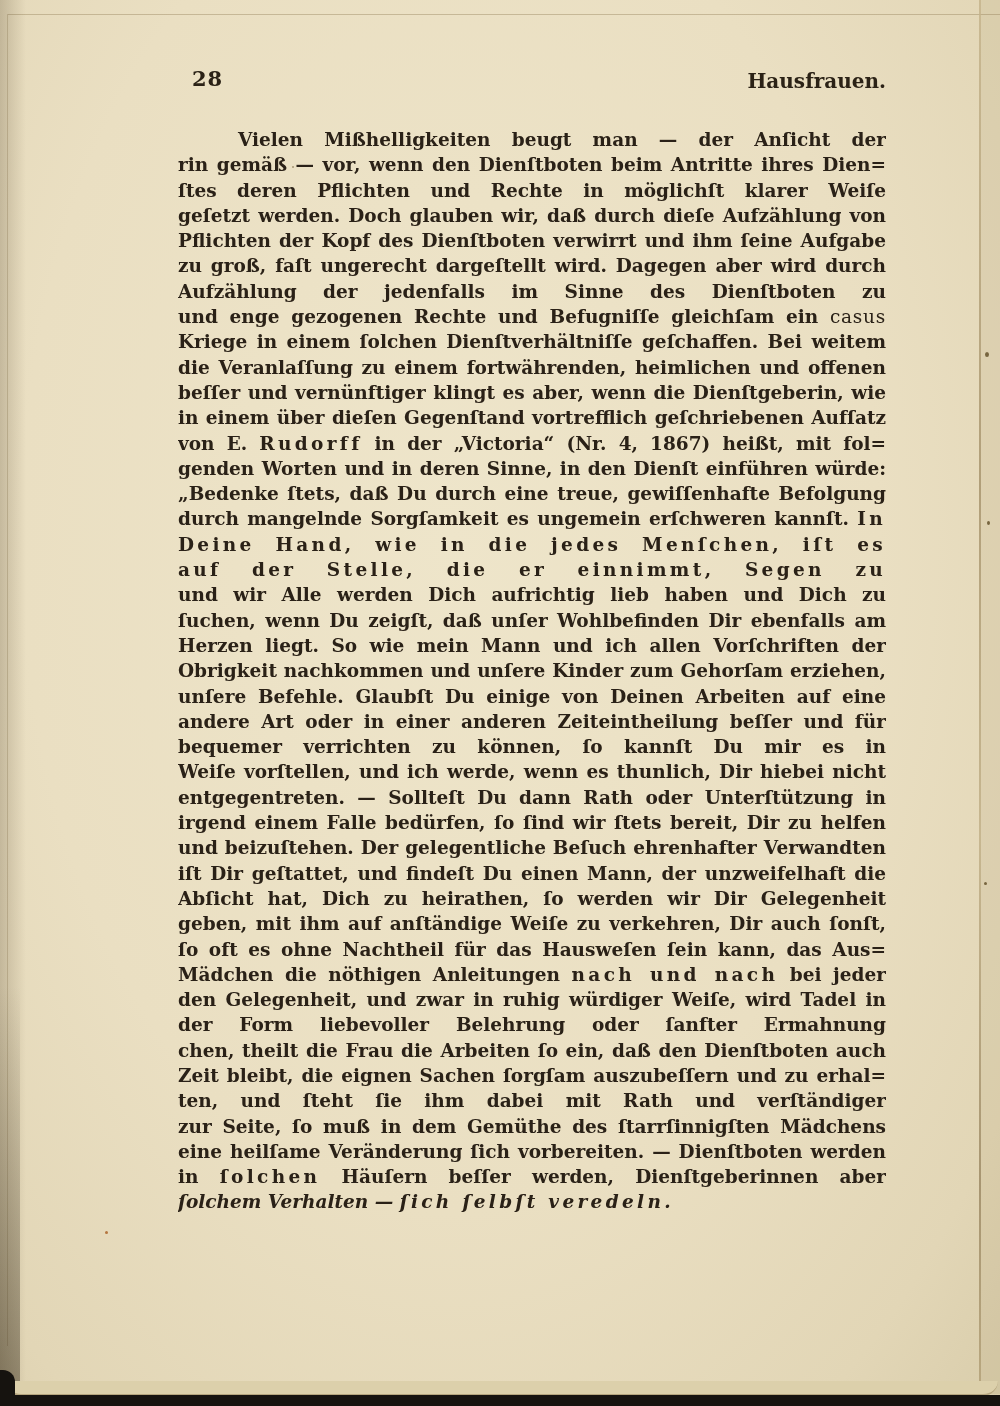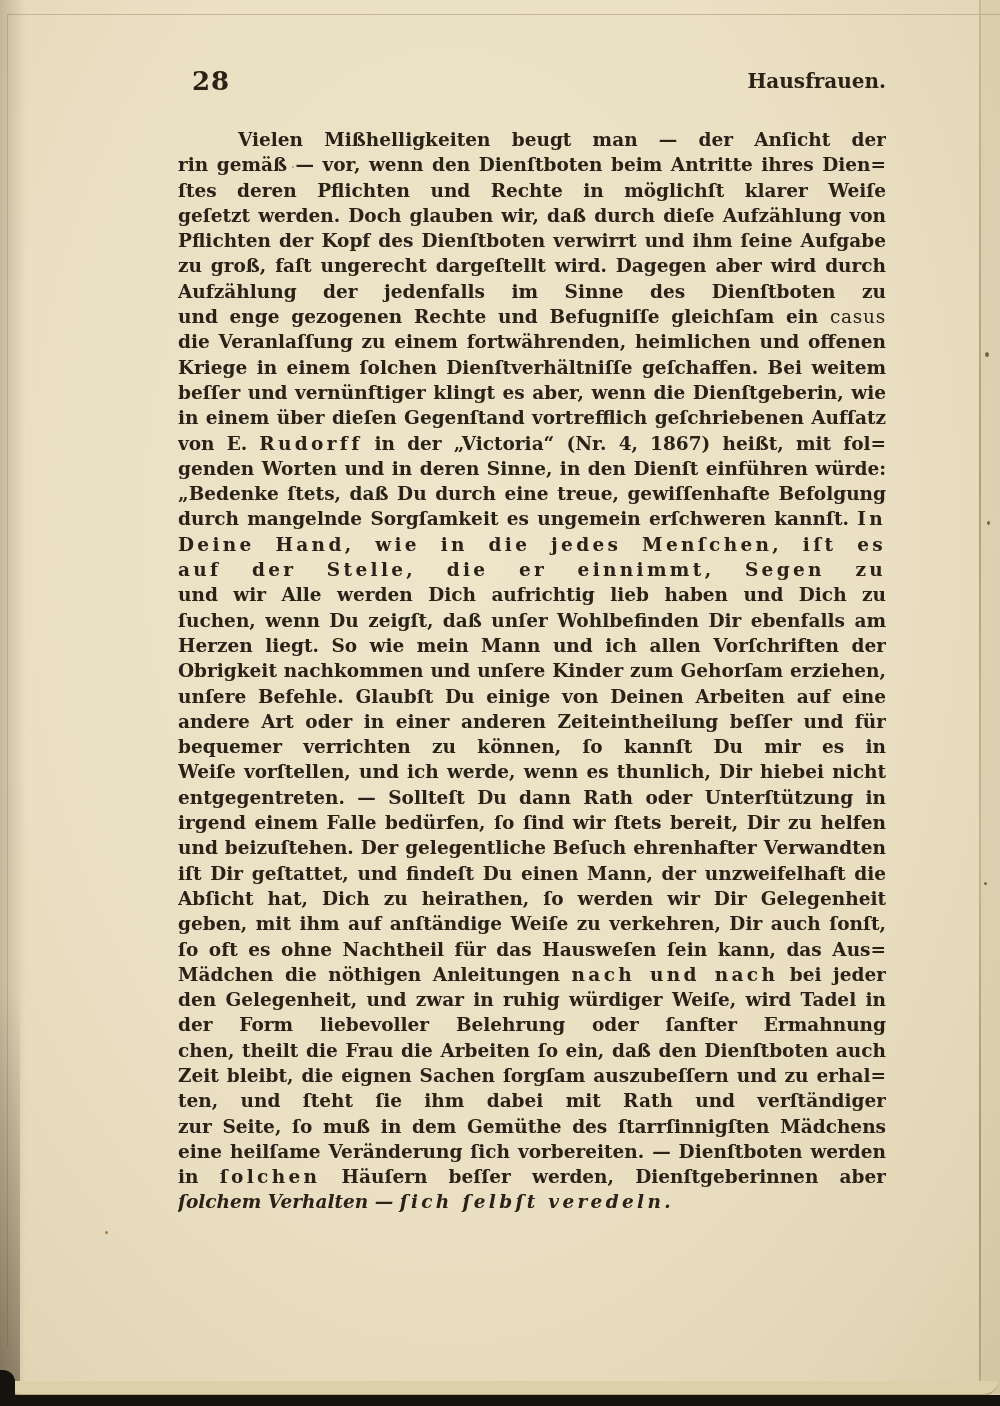--- a/index.html
+++ b/index.html
@@ -36,21 +36,21 @@
   .speck { position:absolute; border-radius:50%; background:#77653f; }
   .speck.s1 { left:985px; top:352px; width:4px; height:5px; }
   .speck.s2 { left:987px; top:521px; width:3px; height:4px; }
   .speck.s3 { left:984px; top:882px; width:3px; height:3px; }
   .speck.s4 { left:105px; top:1231px; width:3px; height:3px; background:#b5763f; }
   .speck.s5 { left:292px; top:166px; width:2px; height:2px; opacity:.6; }
 
   
   .runhead { position:absolute; left:178px; top:66px; width:708px; height:30px;
     color:#2b2216; }
-  .pageno { position:absolute; left:14px; top:0; font-size:26px; font-weight:bold;
+  .pageno { position:absolute; left:14px; top:0; font-size:21px; font-weight:bold;
     letter-spacing:1px; }
   .headtitle { position:absolute; left:0; right:0; top:3px; text-align:right;
     font-size:20px; font-weight:bold; }
 
   
   .textblock { position:absolute; left:178px; top:127px; width:708px;
     font-size:18.5px; line-height:25.3px; font-weight:bold; color:#2a2117;
     text-rendering:optimizeLegibility; }
   .line { text-align:justify; text-align-last:justify; height:25.3px;
     overflow:hidden; white-space:normal; }
@@ -78,22 +78,22 @@
 
   <div class="textblock" id="textblock">
       <div class="line indent"><span>Vielen Mißhelligkeiten beugt man — der Anſicht der Verfaſſe=</span></div>
       <div class="line"><span>rin gemäß — vor, wenn den Dienſtboten beim Antritte ihres Dien=</span></div>
       <div class="line"><span>ſtes deren Pflichten und Rechte in möglichſt klarer Weiſe auseinander=</span></div>
       <div class="line"><span>geſetzt werden.  Doch glauben wir, daß durch dieſe Aufzählung von</span></div>
       <div class="line"><span>Pflichten der Kopf des Dienſtboten verwirrt und ihm ſeine Aufgabe</span></div>
       <div class="line"><span>zu groß, faſt ungerecht dargeſtellt wird.  Dagegen aber wird durch</span></div>
       <div class="line"><span>Aufzählung der jedenfalls im Sinne des Dienſtboten zu beſchränkten</span></div>
       <div class="line"><span>und enge gezogenen Rechte und Befugniſſe gleichſam ein </span><span class="ant">casus belli</span></div>
+      <div class="line"><span>Kriege in einem ſolchen Dienſtverhältniſſe geſchaffen.  Bei weitem</span></div>
       <div class="line"><span>die Veranlaſſung zu einem fortwährenden, heimlichen und offenen</span></div>
-      <div class="line"><span>Kriege in einem ſolchen Dienſtverhältniſſe geſchaffen.  Bei weitem</span></div>
       <div class="line"><span>beſſer und vernünftiger klingt es aber, wenn die Dienſtgeberin, wie es</span></div>
       <div class="line"><span>in einem über dieſen Gegenſtand vortrefflich geſchriebenen Aufſatz</span></div>
       <div class="line"><span>von E. </span><span class="sp">Rudorff</span><span> in der „Victoria“ (Nr. 4, 1867) heißt, mit fol=</span></div>
       <div class="line"><span>genden Worten und in deren Sinne, in den Dienſt einführen würde:</span></div>
       <div class="line"><span>„Bedenke ſtets, daß Du durch eine treue, gewiſſenhafte Befolgung</span></div>
       <div class="line"><span>durch mangelnde Sorgſamkeit es ungemein erſchweren kannſt.  </span><span class="sp">In</span></div>
       <div class="line"><span class="sp">Deine Hand, wie in die jedes Menſchen, iſt es gegeben,</span></div>
       <div class="line"><span class="sp">auf der Stelle, die er einnimmt, Segen zu verbreiten,</span></div>
       <div class="line"><span>und wir Alle werden Dich aufrichtig lieb haben und Dich zu erfreuen</span></div>
       <div class="line"><span>ſuchen, wenn Du zeigſt, daß unſer Wohlbefinden Dir ebenfalls am</span></div>

